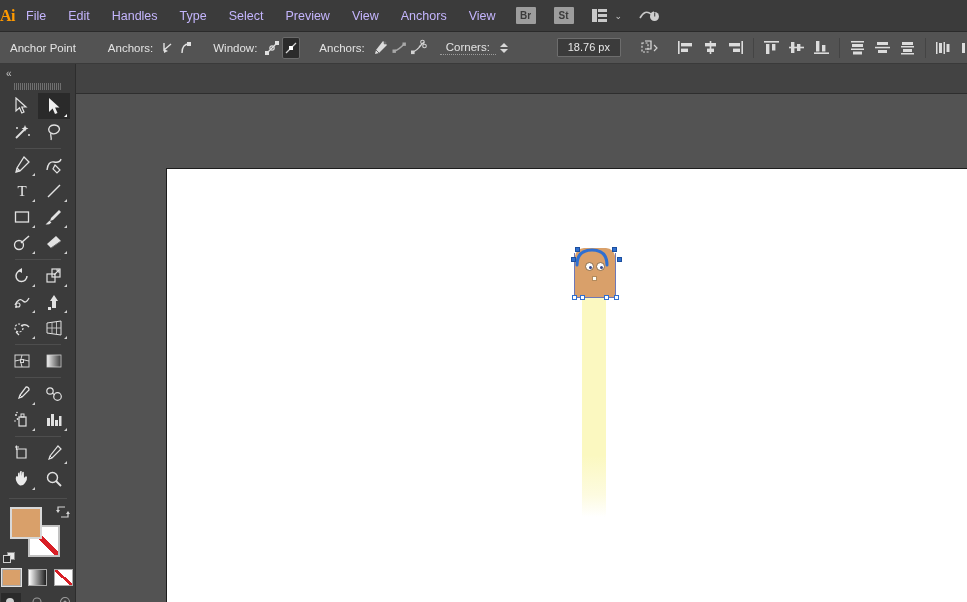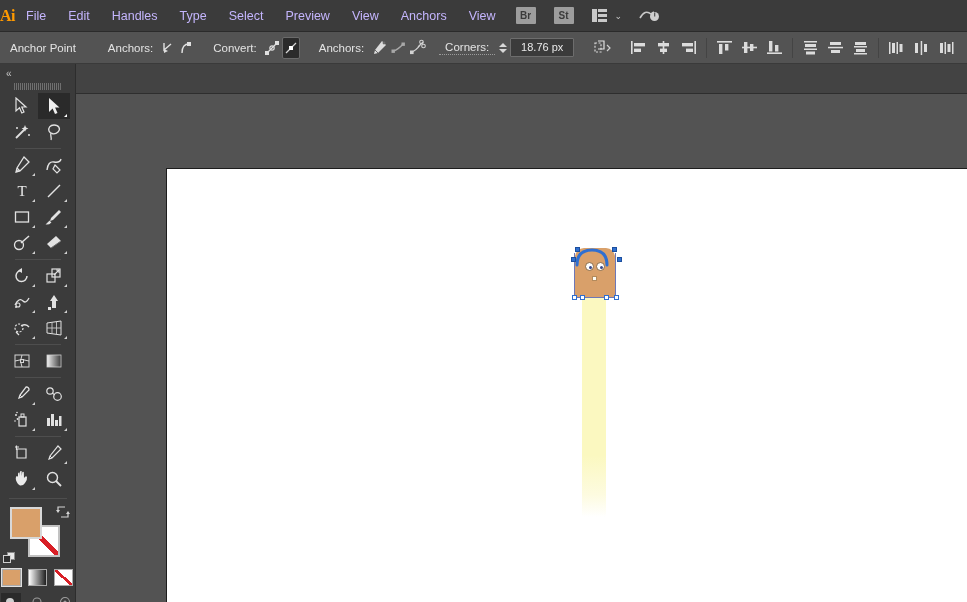--- a/index.html
+++ b/index.html
@@ -61,21 +61,21 @@
   .cb-sep { width: 1px; height: 20px; background: #444; margin: 0 6px; }
   .cb-ic {
     width: 23px; height: 22px; margin: 0 1px;
     display: flex; align-items: center; justify-content: center;
     border-radius: 2px;
   }
   .cb-ic.sel { background: #2b2b2b; border: 1px solid #6a6a6a; }
 
   .stepper {
     display: flex; align-items: center;
-    height: 19px; margin-left: 2px;
+    height: 19px; margin-left: 2px; gap: 46px;
   }
   .spin { display: flex; flex-direction: column; justify-content: center; margin-right: 3px; }
   .spin i {
     width: 0; height: 0; border-left: 4px solid transparent; border-right: 4px solid transparent;
     display: block;
   }
   .spin i.up { border-bottom: 4px solid #d8d8d8; margin-bottom: 2px; }
   .spin i.dn { border-top: 4px solid #d8d8d8; }
   .numfield {
     width: 64px; height: 19px; background: #3b3b3b;
@@ -254,21 +254,21 @@
       </svg>
     </div>
     <div class="cb-ic">
       <svg width="16" height="16" viewBox="0 0 16 16">
         <path d="M4 13 Q4 4 11 4" stroke="#e0e0e0" stroke-width="1.4" fill="none"></path>
         <rect x="9" y="2" width="4" height="4" fill="#e0e0e0"></rect>
       </svg>
     </div>
     <div class="cb-sep"></div>
 
-    <div class="cb-label">Convert:</div>
+    <div class="cb-label">Window:</div>
     <div class="cb-ic">
       <svg width="16" height="16" viewBox="0 0 16 16">
         <line x1="3" y1="13" x2="13" y2="3" stroke="#e0e0e0" stroke-width="1.3"></line>
         <rect x="1" y="11" width="4" height="4" fill="#e0e0e0"></rect>
         <rect x="11" y="1" width="4" height="4" fill="#e0e0e0"></rect>
         <circle cx="8" cy="8" r="2.2" fill="none" stroke="#e0e0e0" stroke-width="1.2"></circle>
       </svg>
     </div>
     <div class="cb-ic sel">
       <svg width="16" height="16" viewBox="0 0 16 16">

